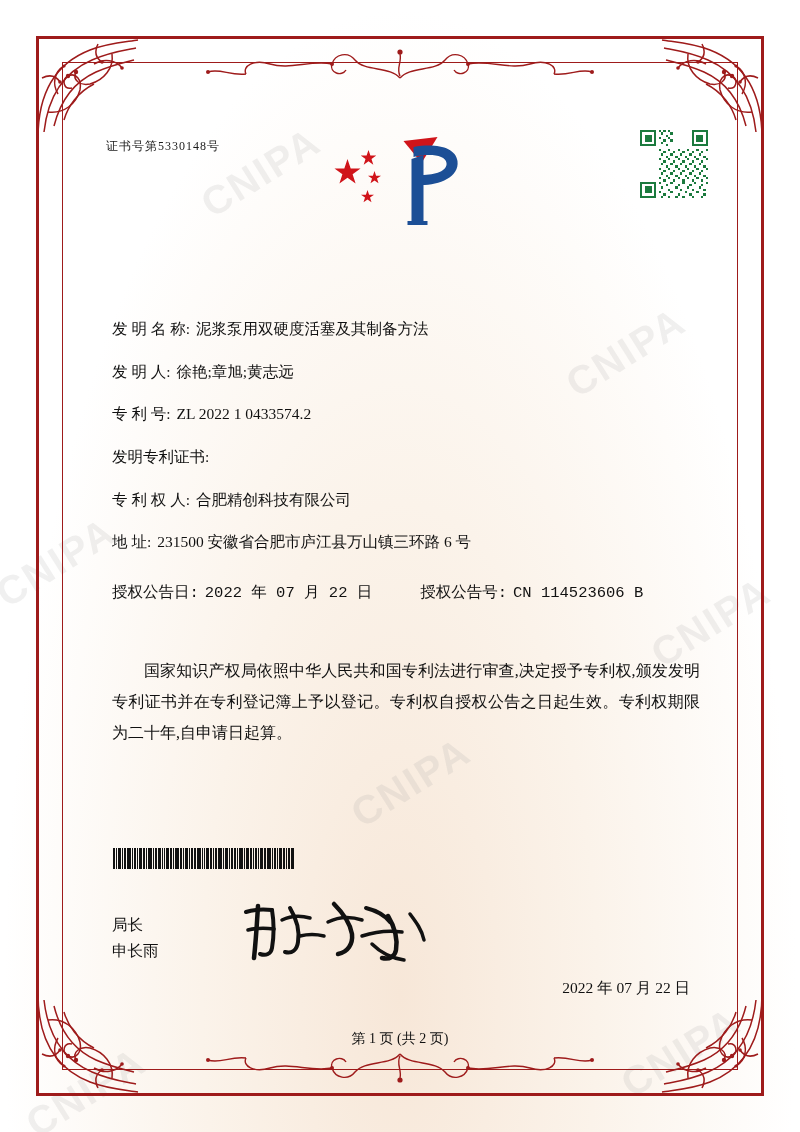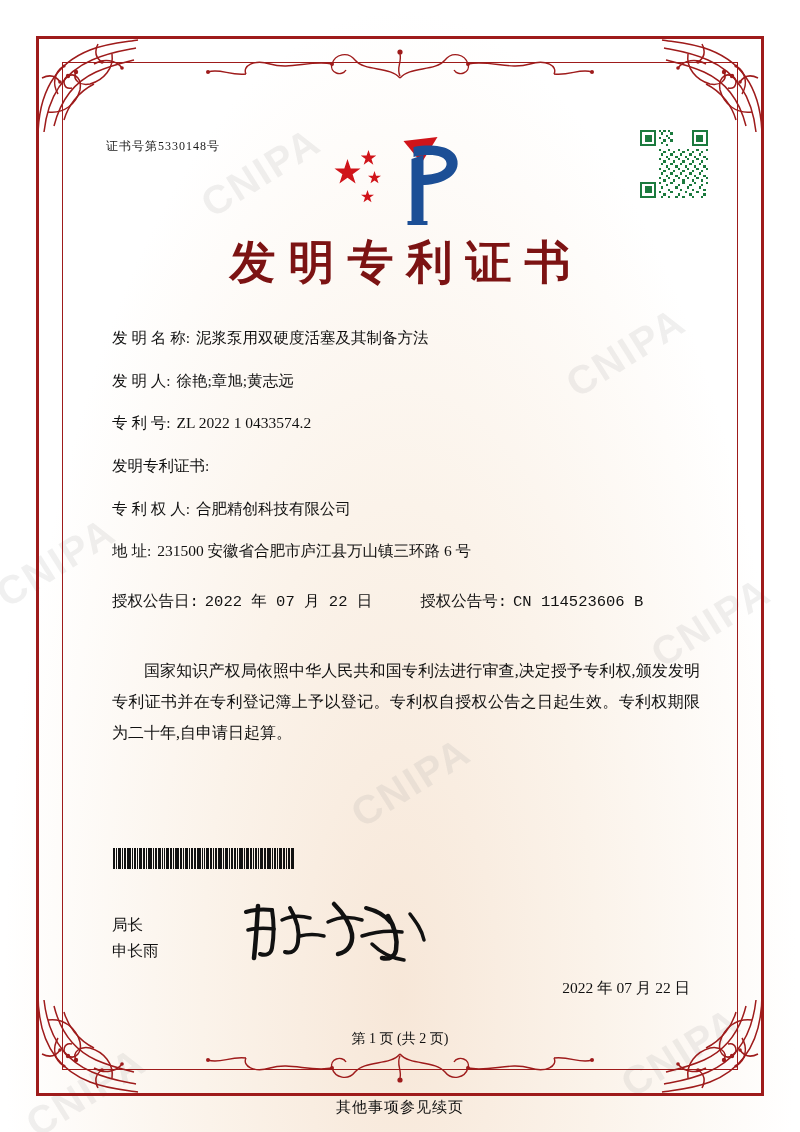--- a/index.html
+++ b/index.html
@@ -125,21 +125,21 @@
     font-size: 46px;
     letter-spacing: 13px;
     color: #7c1313;
     text-indent: 13px;
   }
 
   .fields {
     position: absolute;
     left: 112px;
     right: 100px;
-    top: 328px;
+    top: 319px;
     font-size: 15.5px;
     color: #111;
   }
   .field-row {
     display: flex;
     align-items: baseline;
     margin-bottom: 22.5px;
     line-height: 1.3;
   }
   .f-label {
@@ -540,21 +540,20 @@
           <polygon points="50,57 51.6,61.7 56.5,61.7 52.5,64.6 54,69.3 50,66.4 46,69.3 47.5,64.6 43.5,61.7 48.4,61.7"></polygon>
         </g>
 
         <path d="M86 8 L120 4 L104 30 Z" fill="#d0141a"></path>
         <path d="M96 14 C118 10 138 14 140 28 C142 44 122 52 104 52 L104 42 C118 42 130 38 129 30 C128 22 112 20 96 24 Z" fill="#1c4f96"></path>
         <path d="M94 26 L106 22 L106 92 L94 92 Z" fill="#1c4f96"></path>
         <path d="M90 92 L110 92 L110 88 L90 88 Z" fill="#1c4f96"></path>
       </svg>
     </div>
 
-    <div class="title">发明专利证书</div>
 
     <div class="fields">
       <div class="field-row">
         <span class="f-label">发 明 名 称:</span>
         <span class="f-value">泥浆泵用双硬度活塞及其制备方法</span>
       </div>
       <div class="field-row">
         <span class="f-label">发 明 人:</span>
         <span class="f-value">徐艳;章旭;黄志远</span>
       </div>
@@ -670,16 +669,15 @@
           <path d="M124 40 C136 36 150 34 164 36" stroke-width="3.5"></path>
           <path d="M134 48 C142 56 152 62 166 64" stroke-width="3.5"></path>
           <path d="M172 18 C178 26 184 34 186 44" stroke-width="3.5"></path>
         </g>
       </svg>
     </div>
 
     <div class="issue-date">2022 年 07 月 22 日</div>
 
     <div class="page-num">第 1 页 (共 2 页)</div>
-    <div class="footer-note">其他事项参见续页</div>
 
   </div>
 </div>
 
 </body></html>

